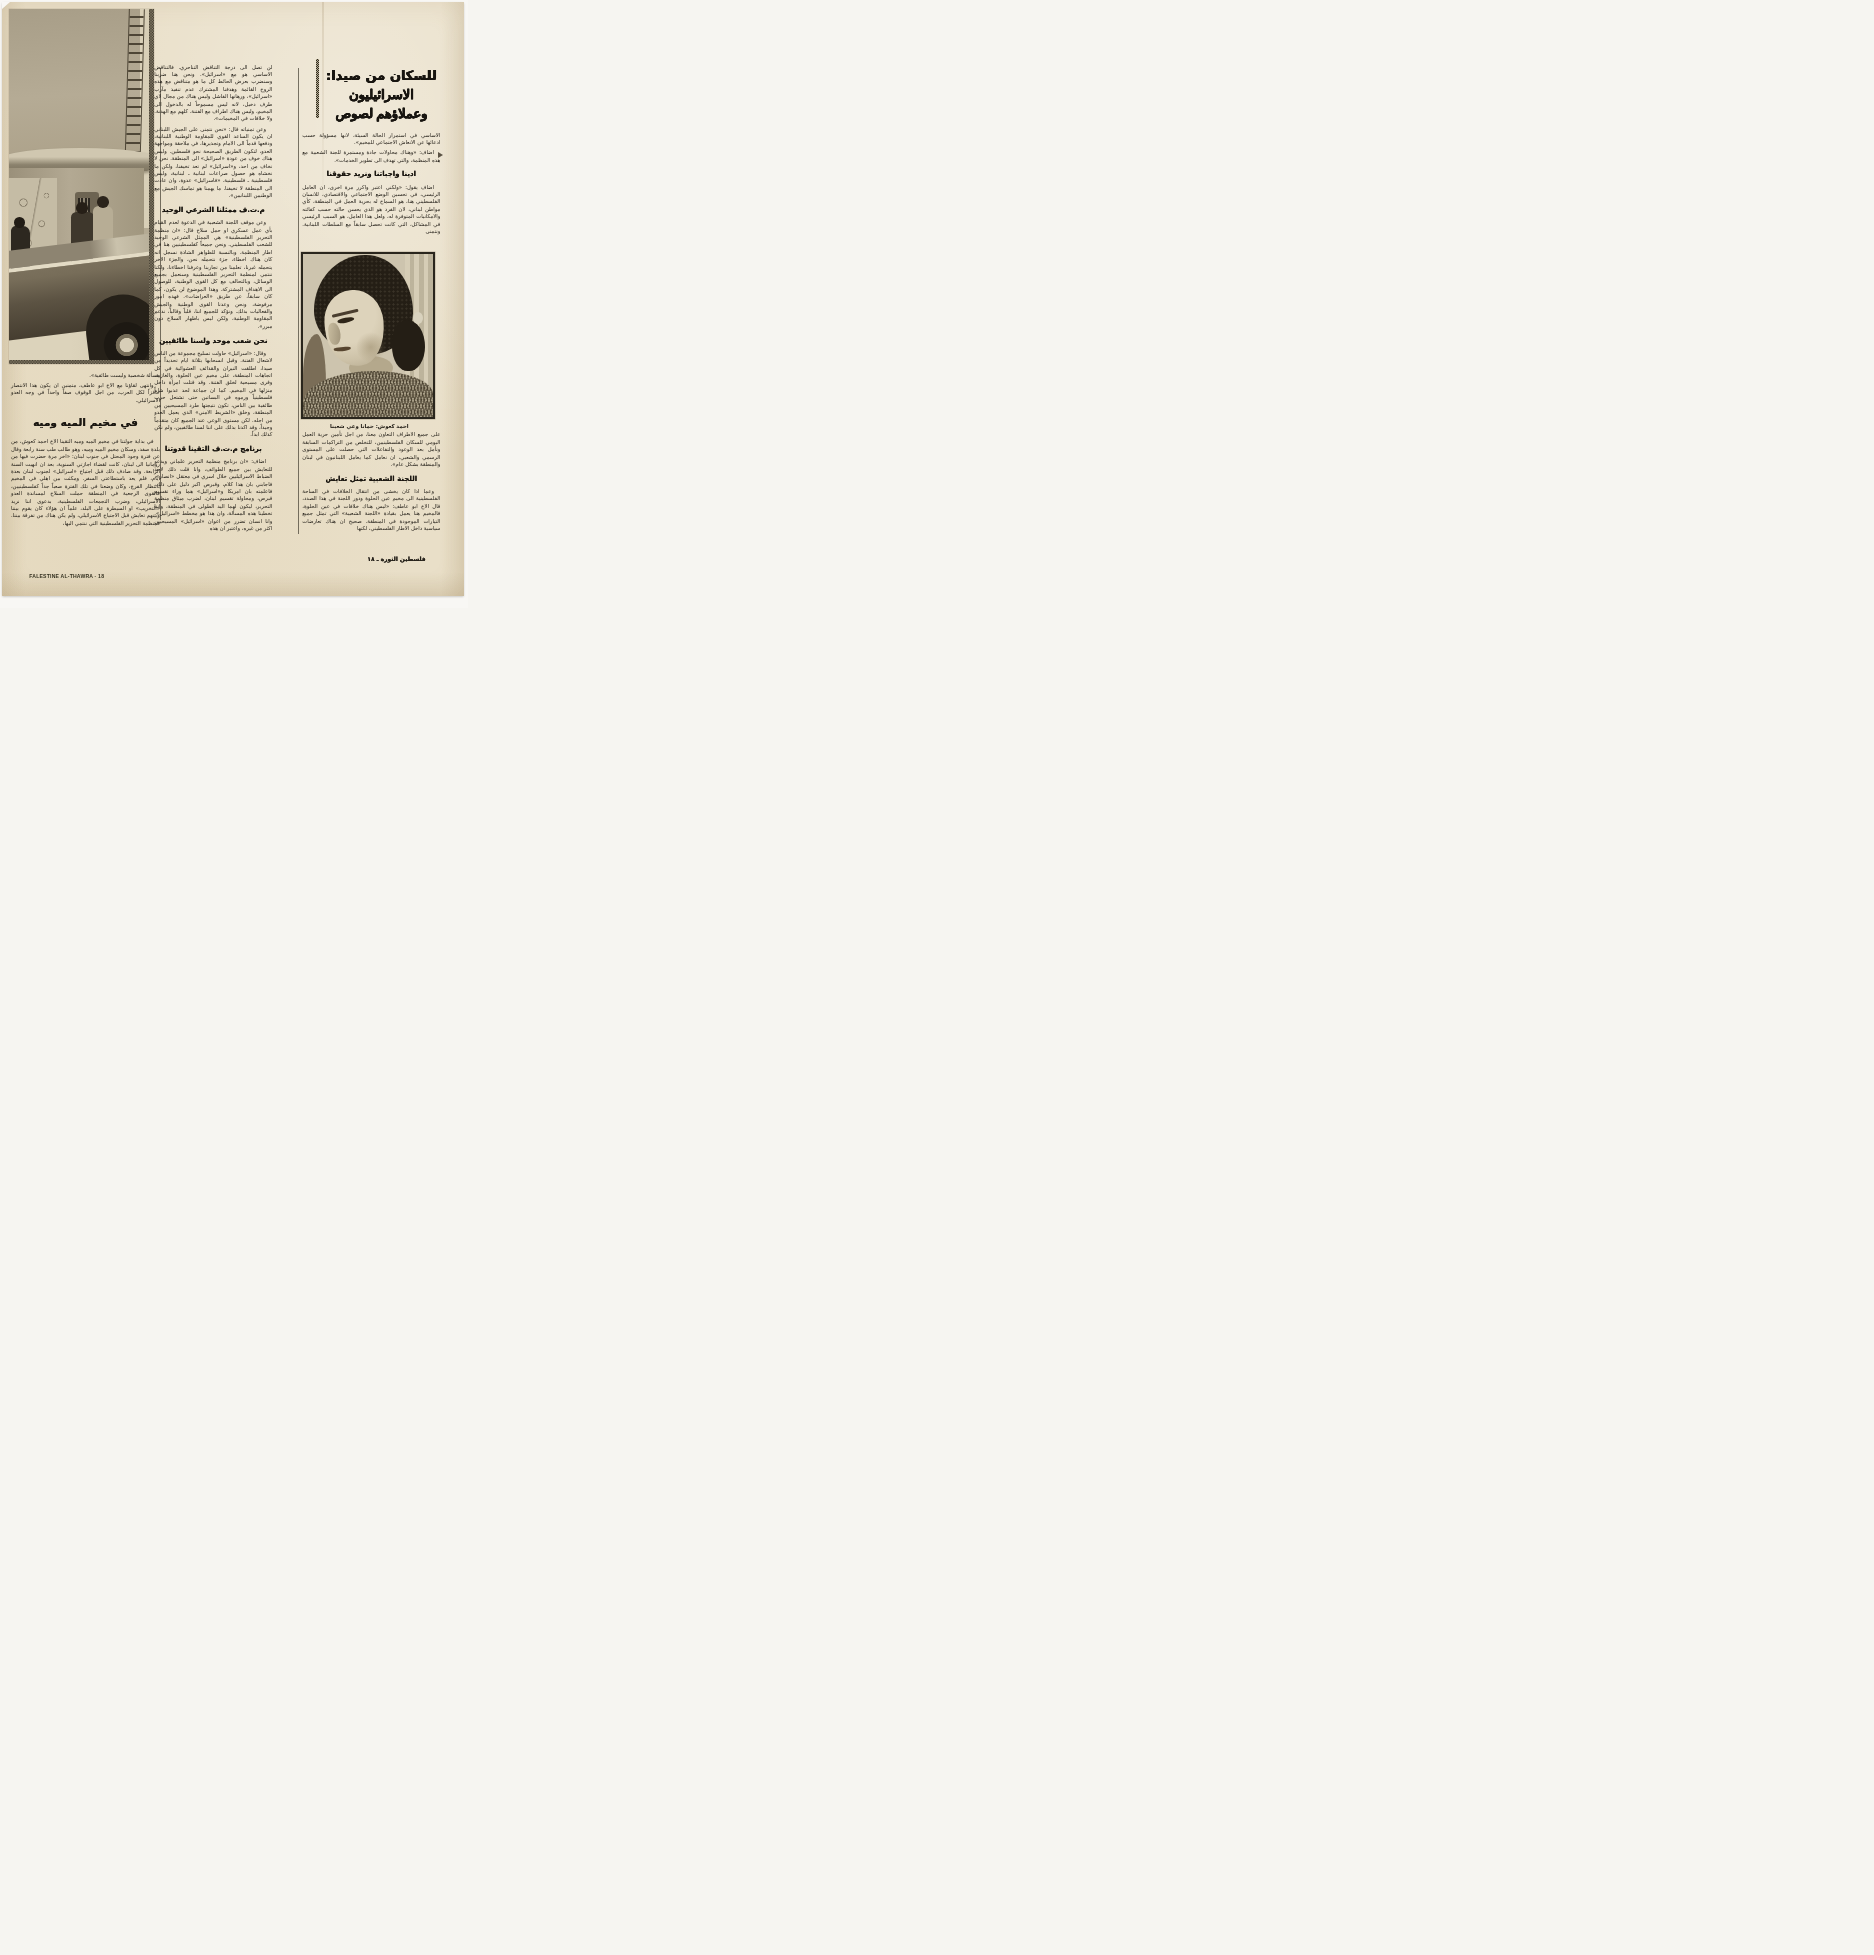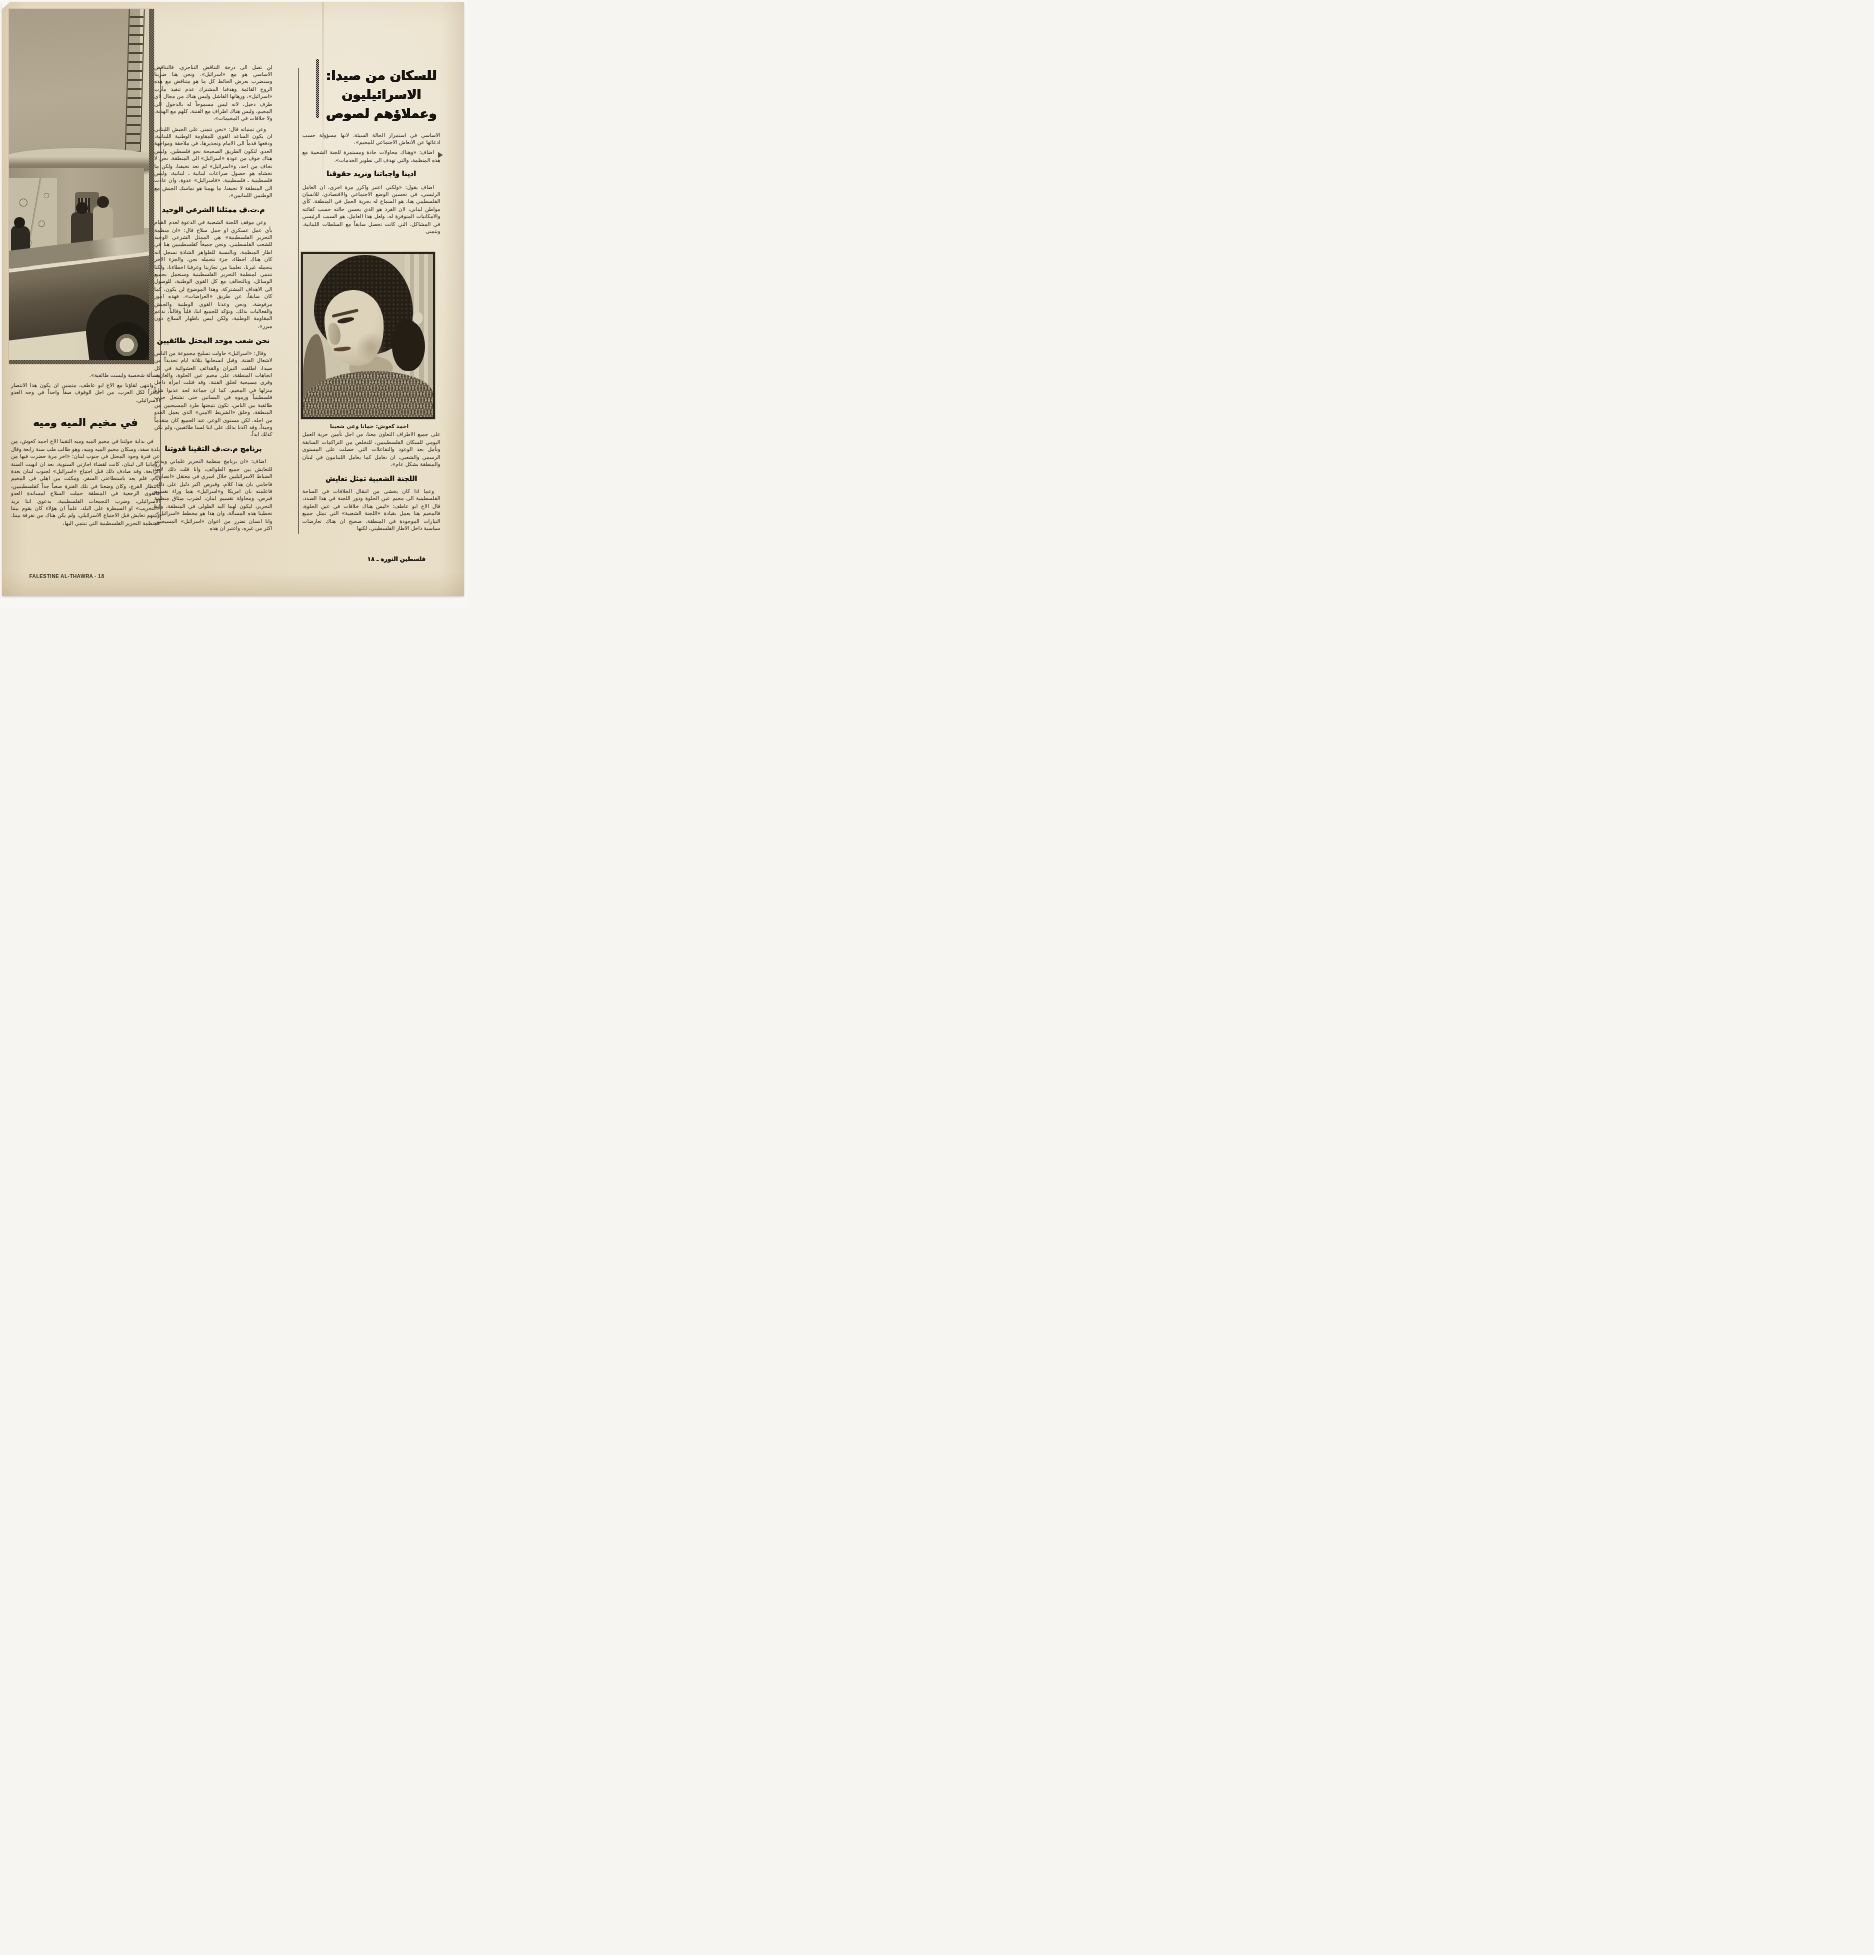--- a/index.html
+++ b/index.html
@@ -54,21 +54,21 @@
     background-size:2px 2px;
   }
   .headline-bar::after{
     content:"";position:absolute;right:-2.3px;top:0;width:0.8px;height:100%;
     background:repeating-linear-gradient(180deg,#2e2a21 0 1.2px, transparent 1.2px 2.7px);
   }
   .headline-text{padding:10.2px 0 0 20.3px;text-align:center;text-align-last:center;}
   .hl{font-weight:bold;color:#181510;
       text-shadow:0.3px 0 currentColor, -0.3px 0 currentColor, 0 0.2px currentColor;}
   .hl1{font-size:13px;line-height:18px;}
-  .hl2{font-size:13px;line-height:19.6px;}
+  .hl2{font-size:13px;line-height:19.6px;font-family:Liberation Serif, serif;}
 
   .marker-tri{
     position:absolute;right:-2.3px;top:95px;width:0;height:0;
     border-top:3.5px solid transparent;border-bottom:3.5px solid transparent;
     border-left:5.9px solid #423a2c;opacity:.85;
   }
 
   
   .photo-street{
     position:absolute;left:6.3px;top:7.8px;width:145px;height:355px;
@@ -236,21 +236,21 @@
       <p class="body-par">وانتهى لقاؤنا مع الاخ ابو عاطف، متمنين ان يكون هذا الانتصار حافزاً لكل العرب، من اجل الوقوف صفاً واحداً في وجه العدو الاسرائيلي.</p>
       <h2 class="bighead">في مخيم الميه وميه</h2>
       <p class="body-par">في بداية جولتنا في مخيم الميه وميه التقينا الاخ احمد كعوش، من بلدة صفد، وسكان مخيم الميه وميه، وهو طالب طب سنة رابعة وقال عن فترة وجود المحتل في جنوب لبنان: «اخر مرة حضرت فيها من رومانيا الى لبنان، كانت لقضاء اجازتي السنوية، بعد ان انهيت السنة الرابعة. وقد صادف ذلك قبل اجتياح «اسرائيل» لجنوب لبنان بعدة ايام، فلم يعد باستطاعتي السفر. ومكثت بين اهلي في المخيم بانتظار الفرج، وكان وضعنا في تلك الفترة صعباً جداً كفلسطينيين، فالقوى الرجعية في المنطقة حملت السلاح لمساندة العدو الاسرائيلي، وضرب التجمعات الفلسطينية، بدعوى اننا نريد «التخريب» او السيطرة على البلد، علماً ان هؤلاء كان يقوم بيننا وبينهم تعايش قبل الاجتياح الاسرائيلي، ولم يكن هناك من تفرقة بيننا. فمنظمة التحرير الفلسطينية التي ننتمي اليها،</p>
     </div>
 
     <div class="col col-mid ar">
       <p class="body-par noindent">لن تصل الى درجة التناقض التناحري. فالتناقض الاساسي هو مع «اسرائيل». ونحن هنا ضربنا وسنضرب بعرض الحائط كل ما هو متناقض مع هذه الروح القائمة وهدفنا المشترك عدم تنفيذ مآرب «اسرائيل»، ورهانها الفاشل وليس هناك من مجال لاي طرف دخيل، لانه ليس مسموحاً له بالدخول الى المخيم، وليس هناك اطراف مع الفتنة. كلهم مع الهدنة. ولا خلافات في المخيمات».</p>
       <p class="body-par">وعن تمنياته قال: «نحن نتمنى على الجيش اللبناني ان يكون الساعد القوي للمقاومة الوطنية اللبنانية، ودفعها قدماً الى الامام وتجذيرها، في ملاحقة ومواجهة العدو، لتكون الطريق الصحيحة نحو فلسطين. وليس هناك خوف من عودة «اسرائيل» الى المنطقة. نحن لا نخاف من احد، و«اسرائيل» لم تعد تخيفنا، ولكن ما نخشاه هو حصول صراعات لبنانية ـ لبنانية، وليس فلسطينية ـ فلسطينية. «فاسرائيل» عدوة، وان عادت الى المنطقة لا تخيفنا. ما يهمنا هو تماسك الجيش مع الوطنيين اللبنانيين».</p>
       <h3 class="subhead">م.ت.ف ممثلنا الشرعي الوحيد</h3>
       <p class="body-par">وعن موقف اللجنة الشعبية في الدعوة لعدم القيام بأي عمل عسكري او حمل سلاح قال: «ان منظمة التحرير الفلسطينية» هي الممثل الشرعي الوحيد للشعب الفلسطيني. ونحن جميعاً كفلسطينيين هنا في اطار المنظمة. وبالنسبة للظواهر الشاذة نسجل انه كان هناك اخطاء، جزء نتحمله نحن، والجزء الاخر يتحمله غيرنا، تعلمنا من تجاربنا وعرفنا اخطاءنا، ولكنا ننتمي لمنظمة التحرير الفلسطينية وسنعمل بجميع الوسائل، وبالتحالف مع كل القوى الوطنية، للوصول الى الاهداف المشتركة. وهذا الموضوع لن يكون، كما كان سابقاً، عن طريق «العراضات». فهذه امور مرفوضة، ونحن وعدنا القوى الوطنية والجيش والفعاليات بذلك. ونؤكد للجميع اننا، قلباً وقالباً، ندعم المقاومة الوطنية، ولكن ليس باظهار السلاح دون مبرر».</p>
-      <h3 class="subhead">نحن شعب موحد المحتل طائفيين</h3>
+      <h3 class="subhead">نحن شعب موحد ولسنا طائفيين</h3>
       <p class="body-par">وقال: «اسرائيل» حاولت تسليح مجموعة من الناس لاشعال الفتنة. وقبل انسحابها بثلاثة ايام تحديداً من صيدا، اطلقت النيران والقذائف العشوائية في كل اتجاهات المنطقة، على مخيم عين الحلوة، والغازية، وقرى مسيحية لخلق الفتنة. وقد قتلت امرأة داخل منزلها في المخيم. كما ان جماعة لحد عذبوا شاباً فلسطينياً ورموه في البساتين حتى تشتعل حرب طائفية بين الناس، تكون نتيجتها طرد المسيحيين من المنطقة، وخلق «الشريط الامني» الذي يعمل العدو من اجله. لكن مستوى الوعي عند الجميع كان متقدماً وجيداً، وقد اكدنا بذلك على اننا لسنا طائفيين، ولم نكن كذلك ابداً.</p>
       <h3 class="subhead">برنامج م.ت.ف التقينا قدوتنا</h3>
       <p class="body-par">اضاف: «ان برنامج منظمة التحرير علماني ويدعو للتعايش بين جميع الطوائف، وانا قلت ذلك لاحد الضباط الاسرائيليين خلال اسري في معتقل «انصار»، فاجابني بان هذا كلام، وقبرص اكبر دليل على ذلك، فاعلمته بان امريكا و«اسرائيل» هما وراء تقسيم قبرص، ومحاولة تقسيم لبنان، لضرب ميثاق منظمة التحرير، ليكون لهما اليد الطولى في المنطقة، واننا تخطينا هذه المسألة، وان هذا هو مخطط «اسرائيل». وانا انسان تضرر من اعوان «اسرائيل» المسيحيين اكثر من غيره، واعتبر ان هذه</p>
     </div>
 
     <div class="col col-right ar">
       <div class="headline-block">
         <span class="headline-bar"></span>
         <div class="headline-text">
           <div class="hl hl1">للسكان من صيدا:</div>

